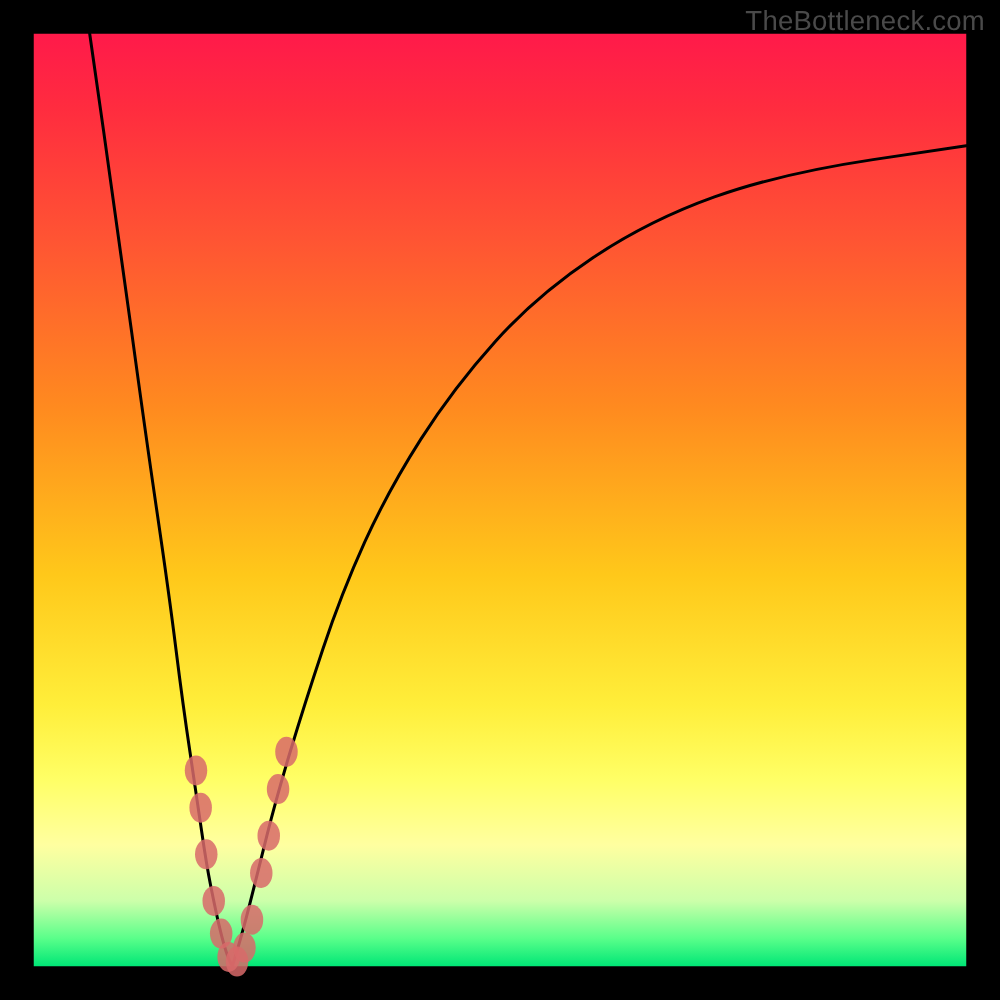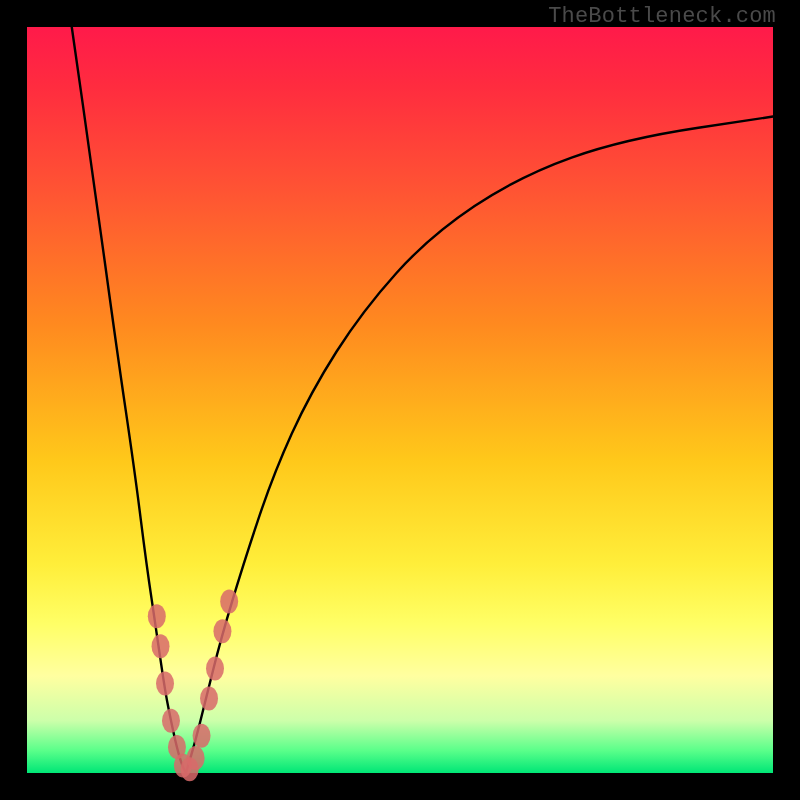--- a/index.html
+++ b/index.html
@@ -26,26 +26,25 @@
       #ffee3a 72%,
       #ffff66 80%,
       #ffffa0 87%,
       #ccffaa 93%,
       #5aff8a 97%,
       #00e676 100%);
   }
   .watermark {
     position: absolute;
     top: 4px;
-    right: 24px;
+    right: 12px;
     color: #4a4a4a;
     font-size: 22px;
     font-weight: 500;
     letter-spacing: 0.2px;
-    font-family: Liberation Mono, monospace;
   }
   svg.curves {
     position: absolute;
     left: 27px;
     top: 27px;
     width: 746px;
     height: 746px;
     overflow: visible;
   }
 </style>

